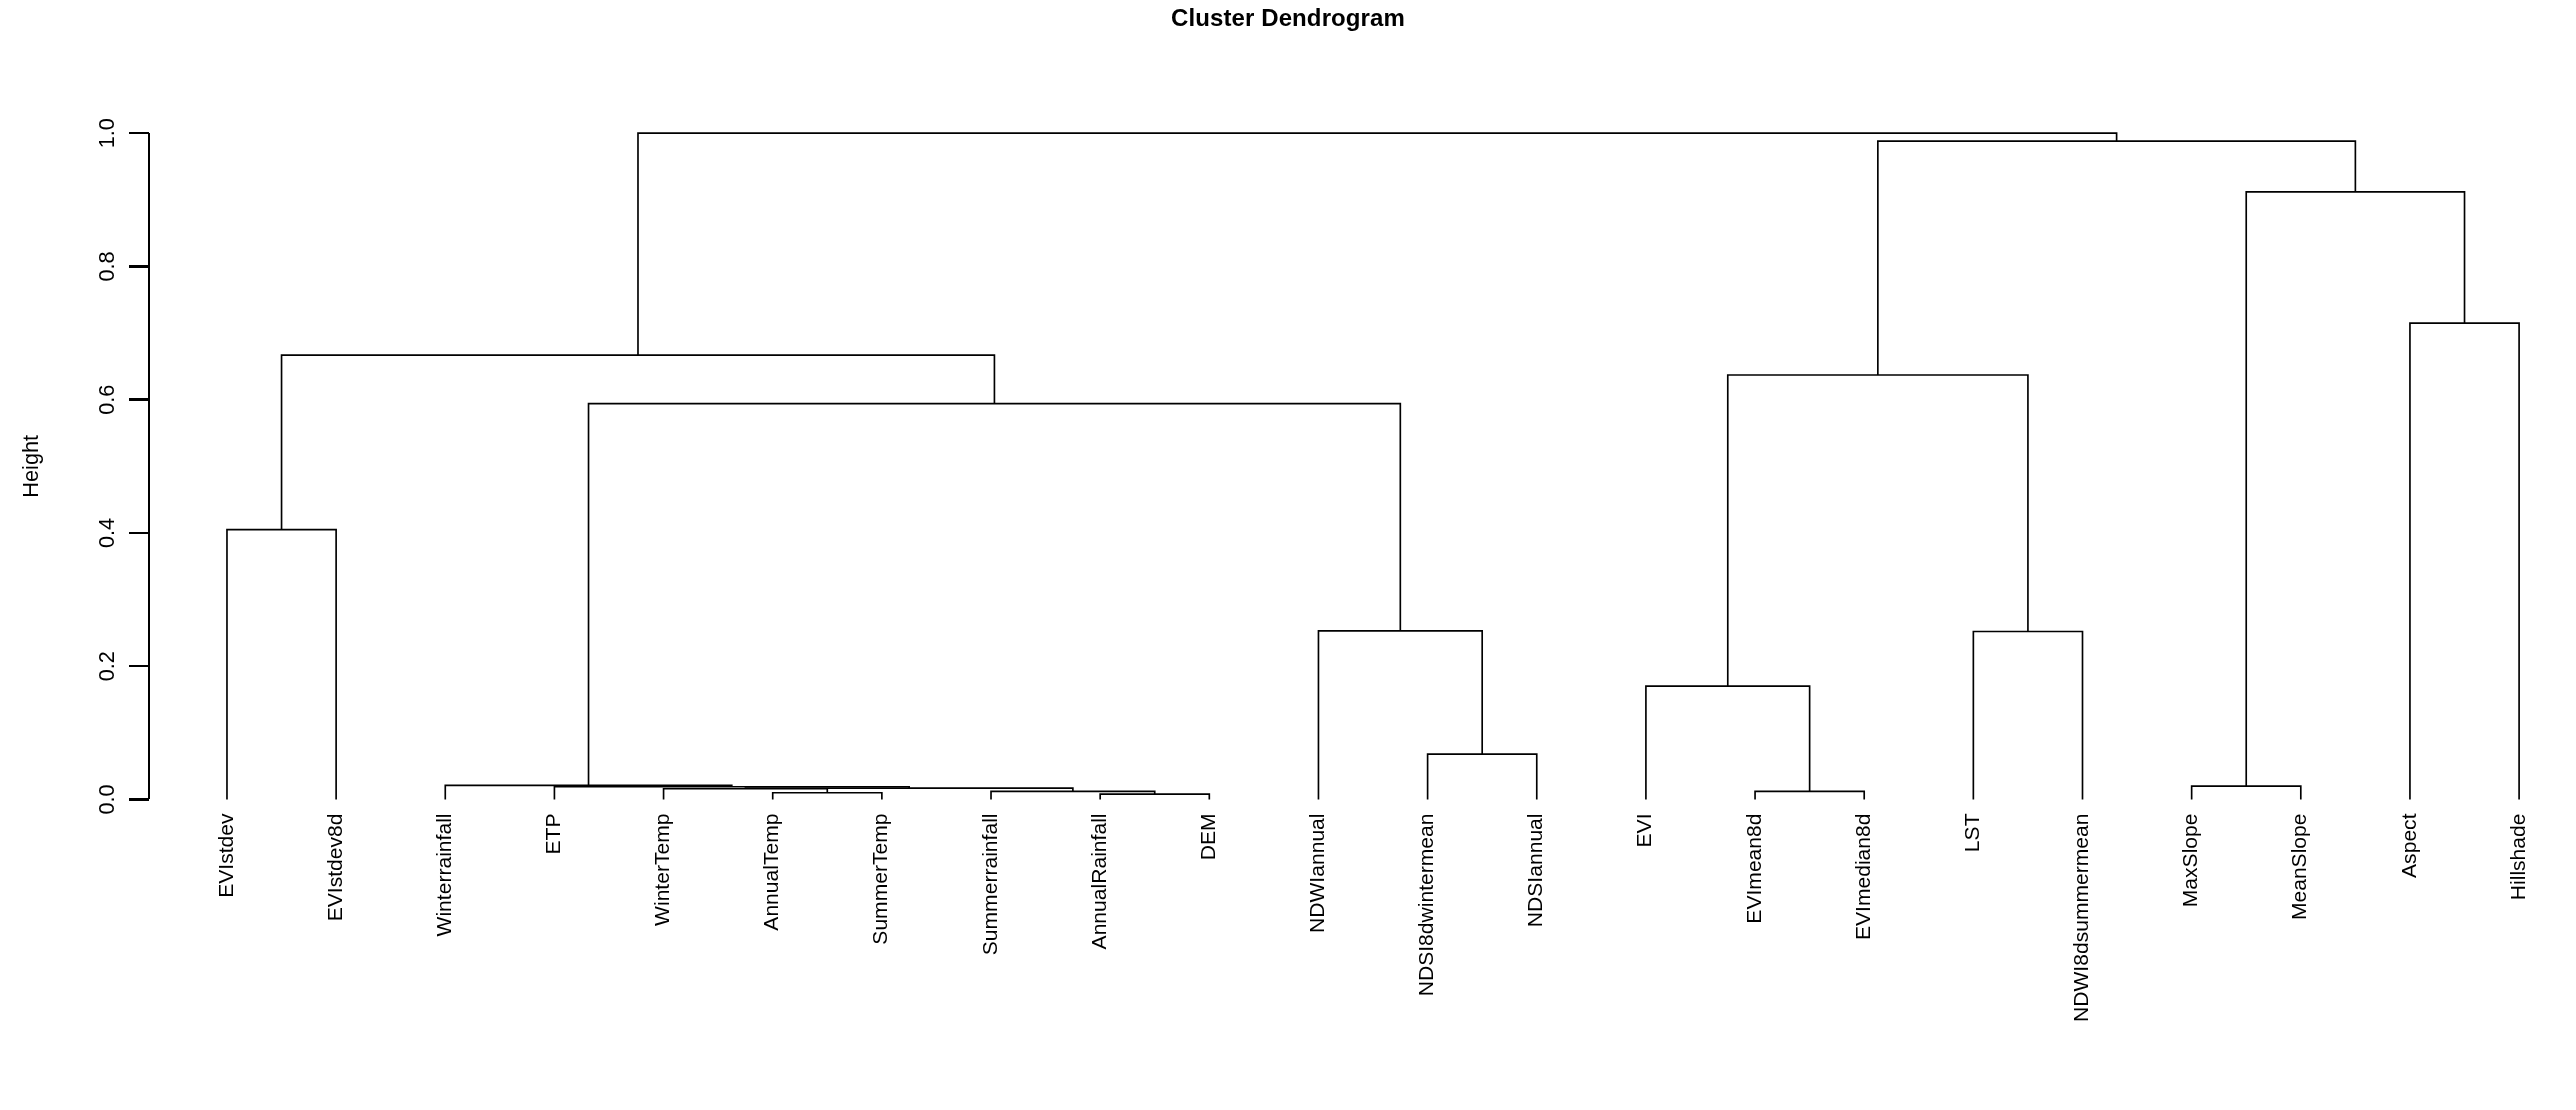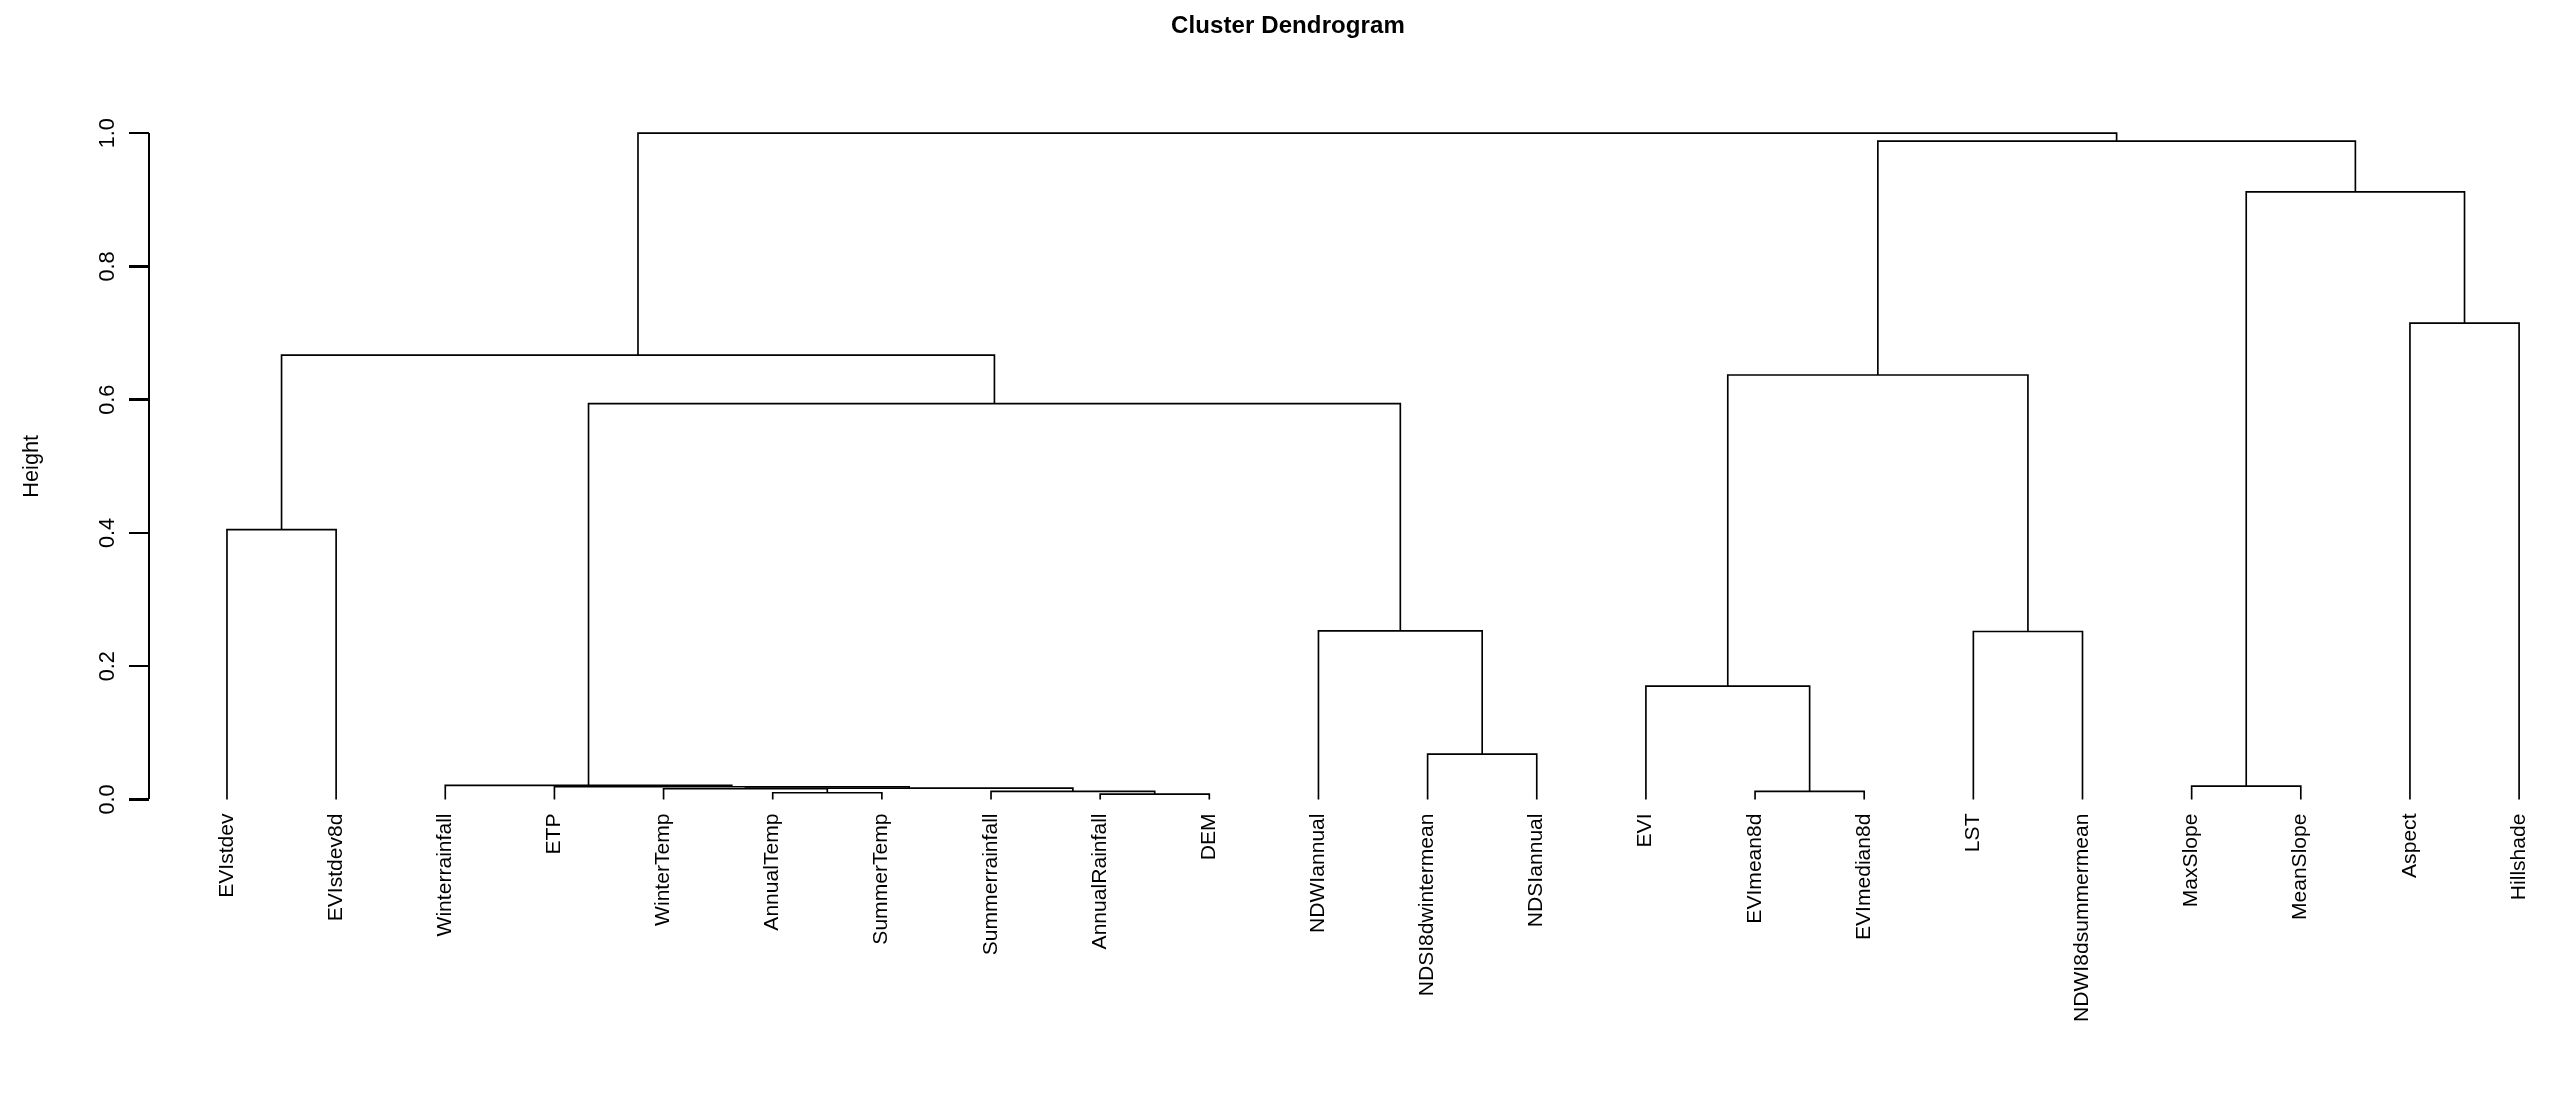--- a/index.html
+++ b/index.html
@@ -11,21 +11,21 @@
   #page {
     position: relative;
     width: 2576px;
     height: 1111px;
     background: #ffffff;
     font-family: "Liberation Sans", sans-serif;
     overflow: hidden;
   }
   #plot-title {
     position: absolute;
-    top: 11px;
+    top: 4px;
     left: 0;
     width: 2576px;
     text-align: center;
     font-size: 24px;
     font-weight: bold;
     color: #000000;
     letter-spacing: 0.1px;
   }
   #dendro-svg {
     position: absolute;

